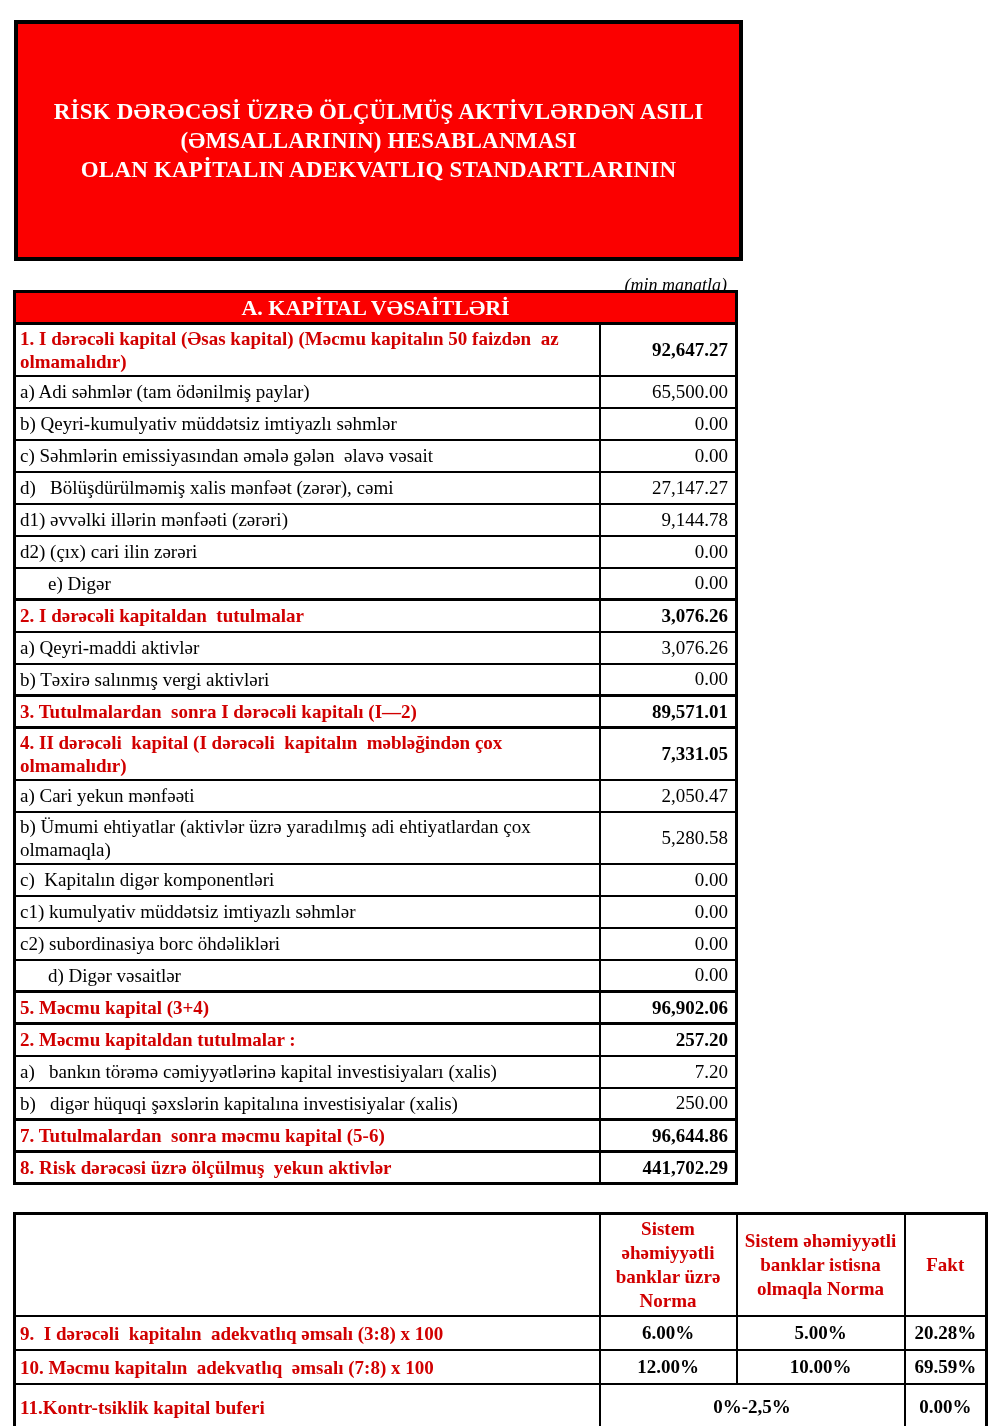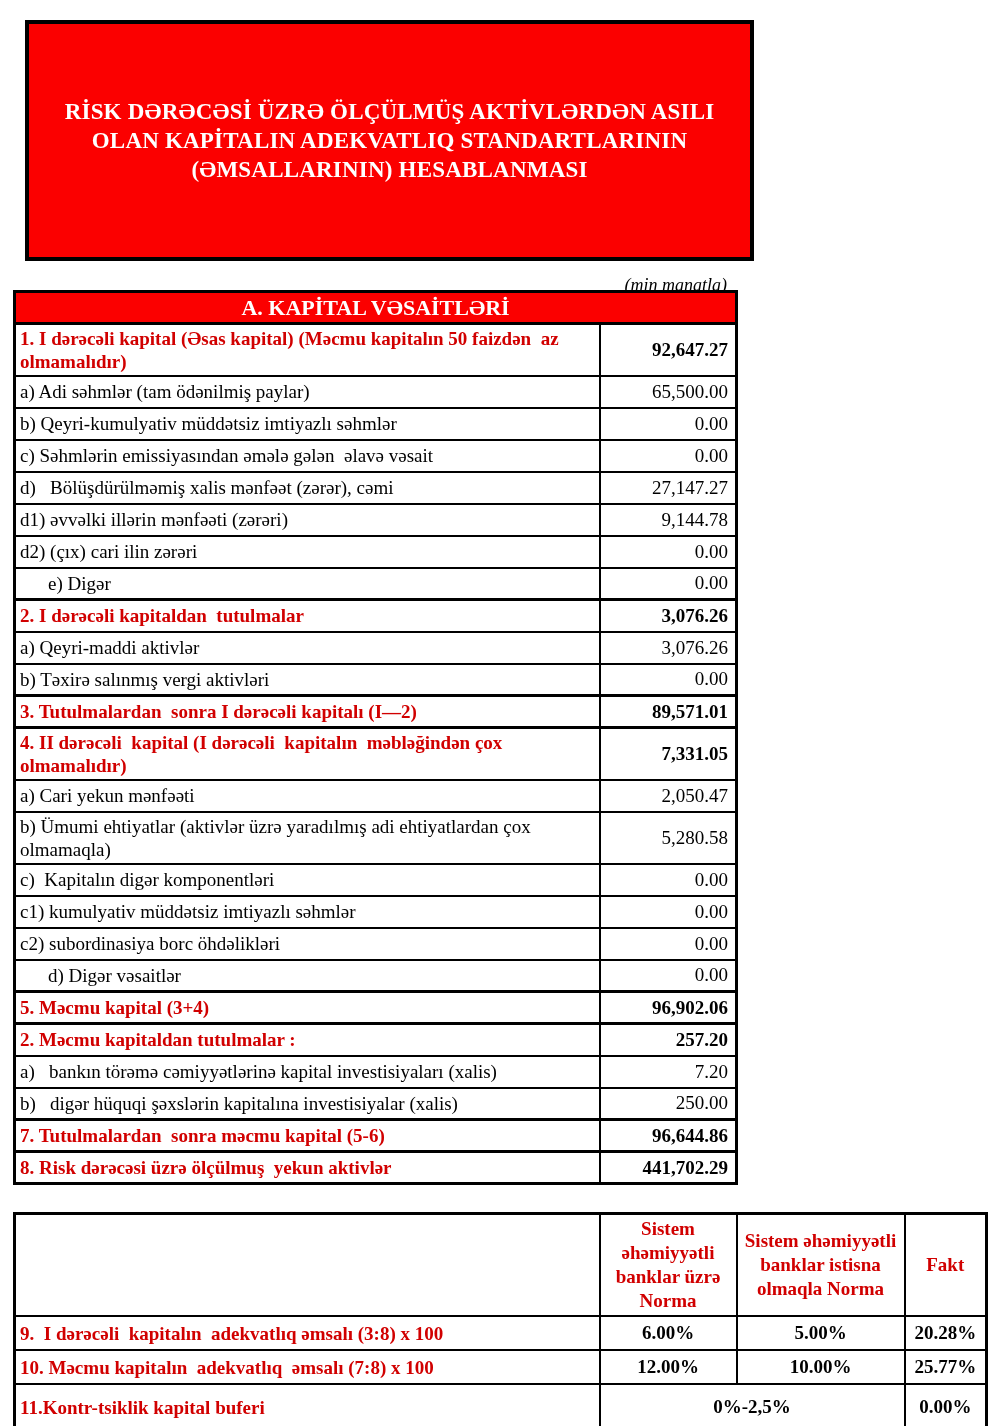--- a/index.html
+++ b/index.html
@@ -6,21 +6,21 @@
     --red-fill:#fb0000;
     --red-text:#d10000;
     --border:#000000;
   }
   html,body{margin:0;padding:0;background:#ffffff;}
   body{width:1000px;font-family:"Liberation Serif","DejaVu Serif",serif;color:#000;}
   .page{position:relative;width:1000px;height:1426px;overflow:hidden;}
 
   
   .title-box{
-    position:absolute;left:25px;top:20px;width:729px;height:241px;
+    position:absolute;left:14px;top:20px;width:729px;height:241px;
     background:var(--red-fill);border:4px solid var(--border);box-sizing:border-box;
     display:flex;align-items:center;justify-content:center;
   }
   .title{color:#ffffff;font-weight:bold;font-size:23px;line-height:29px;text-align:center;letter-spacing:0.2px;}
 
   
   .unit-note{
     position:absolute;left:13px;top:272px;width:722px;box-sizing:border-box;
     text-align:right;padding-right:8px;font-style:italic;font-size:18px;line-height:26px;
   }
@@ -60,22 +60,22 @@
   .ratio-table tr.r-buffer{height:47px;}
 </style>
 </head>
 <body>
 
 <div class="page">
 
   <div class="title-box">
     <div class="title">
       <div>RİSK DƏRƏCƏSİ ÜZRƏ ÖLÇÜLMÜŞ AKTİVLƏRDƏN ASILI</div>
+      <div>(ƏMSALLARININ) HESABLANMASI</div>
       <div>OLAN KAPİTALIN ADEKVATLIQ STANDARTLARININ</div>
-      <div>(ƏMSALLARININ) HESABLANMASI</div>
     </div>
   </div>
 
   <div class="unit-note">(min manatla)</div>
 
   <table class="main-table">
     <colgroup>
         <col style="width:585px">
         <col style="width:137px">
       </colgroup>
@@ -205,21 +205,21 @@
       <tr class="r-pct">
         <td class="rt-label">9.  I dərəcəli  kapitalın  adekvatlıq əmsalı (3:8) x 100</td>
         <td class="rt-val">6.00%</td>
         <td class="rt-val">5.00%</td>
         <td class="rt-val">20.28%</td>
       </tr>
       <tr class="r-pct">
         <td class="rt-label">10. Məcmu kapitalın  adekvatlıq  əmsalı (7:8) x 100</td>
         <td class="rt-val">12.00%</td>
         <td class="rt-val">10.00%</td>
-        <td class="rt-val">25.77%</td>
+        <td class="rt-val">69.59%</td>
       </tr>
       <tr class="r-buffer">
         <td class="rt-label">11.Kontr-tsiklik kapital buferi</td>
         <td class="rt-val" colspan="2">0%-2,5%</td>
         <td class="rt-val">0.00%</td>
       </tr>
     </tbody>
   </table>
 
 </div>

